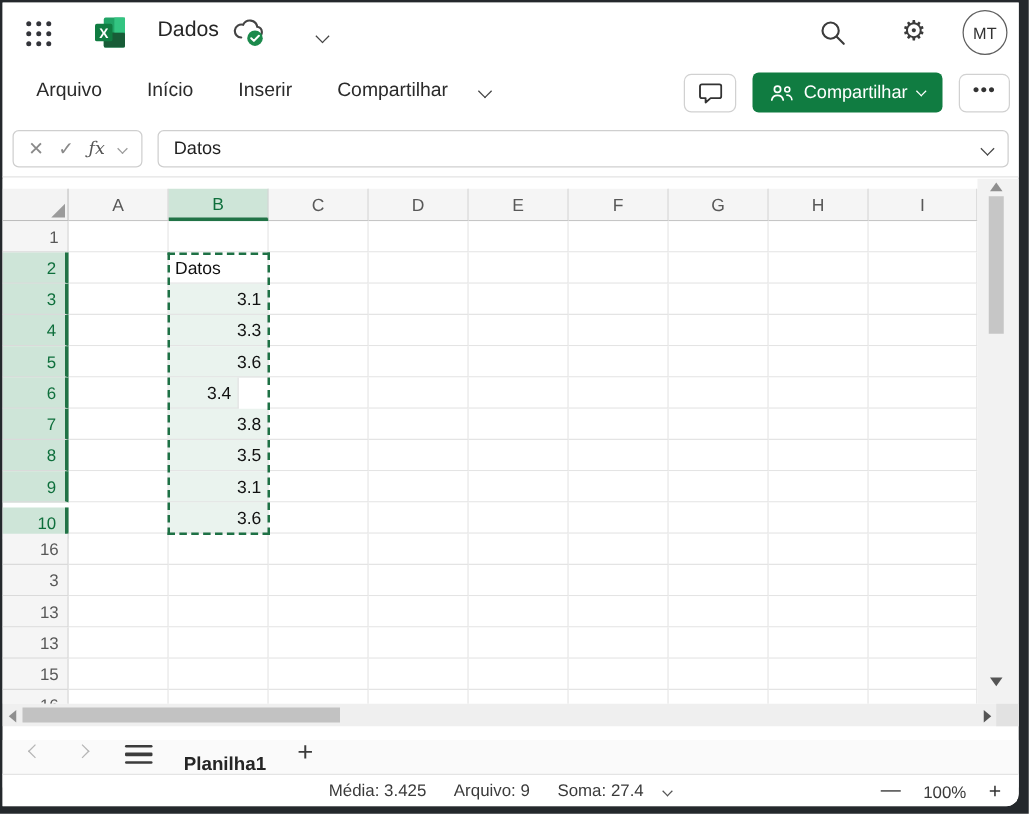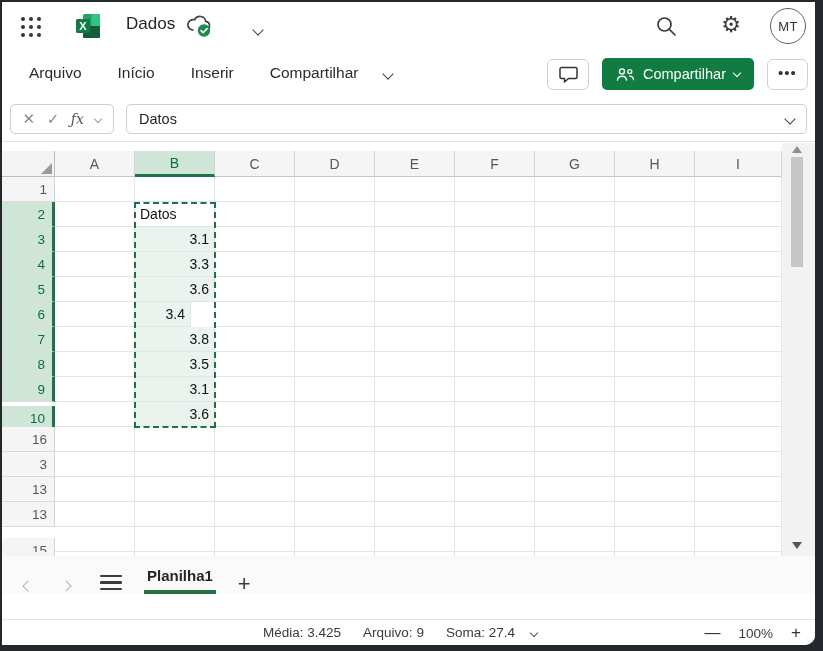--- a/index.html
+++ b/index.html
@@ -78,22 +78,22 @@
   .tri { width:0; height:0; position:absolute; }
   #v-up { left:10px; top:3px; border-left:5px solid transparent; border-right:5px solid transparent; border-bottom:7px solid #8f8f8f; }
   #v-down { left:10px; bottom:14px; border-left:5px solid transparent; border-right:5px solid transparent; border-top:7px solid #555; }
   
   #h-scroll { position:absolute; left:0; top:561px; width:813px; height:18px; background:#efefef; }
   #h-left { left:5px; top:5px; border-top:5px solid transparent; border-bottom:5px solid transparent; border-right:6px solid #8f8f8f; }
   #h-thumb { position:absolute; left:16px; top:3px; width:254px; height:12px; background:#c2c2c2; cursor:pointer; }
   #h-right { right:22px; top:5px; border-top:5px solid transparent; border-bottom:5px solid transparent; border-left:6px solid #555; }
   #h-corner { position:absolute; right:0; top:0; width:18px; height:18px; background:#e2e2e2; }
   
-  #sheet-bar { position:absolute; left:0; top:554px; width:100%; height:38px; background:#fafafa;
-    display:flex; align-items:flex-end; }
+  #sheet-bar { position:absolute; left:0; top:590px; width:100%; height:38px; background:#fafafa;
+    display:flex; align-items:flex-start; }
   #nav-prev, #nav-next { margin-left:14px; width:24px; text-align:center; }
   #nav-prev .chev, #nav-next .chev { border-color:#b5b5b5; }
   #nav-prev .chev { transform:rotate(135deg); } #nav-next .chev { transform:rotate(-45deg); }
   #sheet-menu { margin-left:22px; width:22px; cursor:pointer; }
   #sheet-menu i { display:block; height:2.4px; background:#3c3c3c; margin:4px 0; border-radius:1px; }
   #sheet-tab { position:relative; margin-left:22px; height:38px; display:flex; align-items:center;
     font-size:15px; font-weight:bold; color:#252525; padding:0 3px; cursor:pointer; }
   #sheet-tab u { position:absolute; left:0; right:0; bottom:0; height:4px; background:#217346; text-decoration:none; }
   #add-sheet { margin-left:22px; font-size:22px; color:#3c3c3c; cursor:pointer; line-height:20px; }
   
@@ -341,21 +341,21 @@
         <div class="row-hdr" style="top: 359px;">13</div>
         <div class="cell" style="left: 53px; top: 359px; width: 80px;"></div>
         <div class="cell" style="left: 133px; top: 359px; width: 80px;"></div>
         <div class="cell" style="left: 213px; top: 359px; width: 80px;"></div>
         <div class="cell" style="left: 293px; top: 359px; width: 80px;"></div>
         <div class="cell" style="left: 373px; top: 359px; width: 80px;"></div>
         <div class="cell" style="left: 453px; top: 359px; width: 80px;"></div>
         <div class="cell" style="left: 533px; top: 359px; width: 80px;"></div>
         <div class="cell" style="left: 613px; top: 359px; width: 80px;"></div>
         <div class="cell" style="left: 693px; top: 359px; width: 87px;"></div>
-        <div class="row-hdr" style="top: 384px; margin-top: 11px;">15</div>
+        <div class="row-hdr" style="top: 384px;">15</div>
         <div class="cell" style="left: 53px; top: 384px; width: 80px;"></div>
         <div class="cell" style="left: 133px; top: 384px; width: 80px;"></div>
         <div class="cell" style="left: 213px; top: 384px; width: 80px;"></div>
         <div class="cell" style="left: 293px; top: 384px; width: 80px;"></div>
         <div class="cell" style="left: 373px; top: 384px; width: 80px;"></div>
         <div class="cell" style="left: 453px; top: 384px; width: 80px;"></div>
         <div class="cell" style="left: 533px; top: 384px; width: 80px;"></div>
         <div class="cell" style="left: 613px; top: 384px; width: 80px;"></div>
         <div class="cell" style="left: 693px; top: 384px; width: 87px;"></div>
         <div class="row-hdr" style="top: 409px;">16</div>

